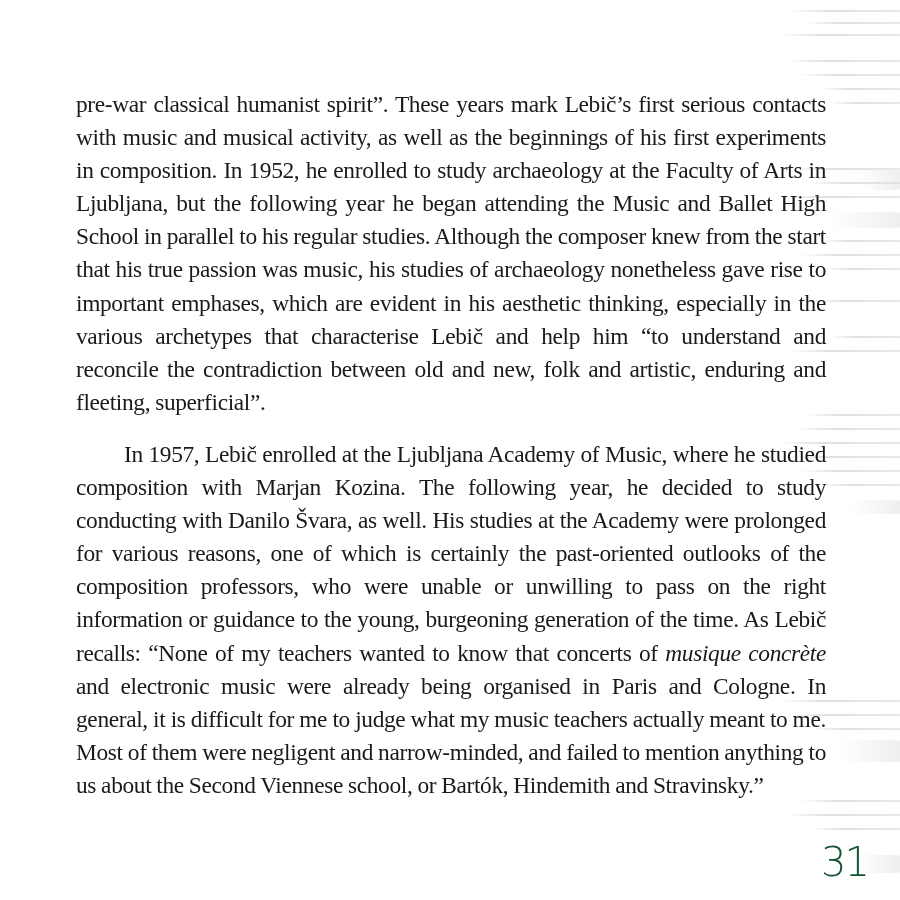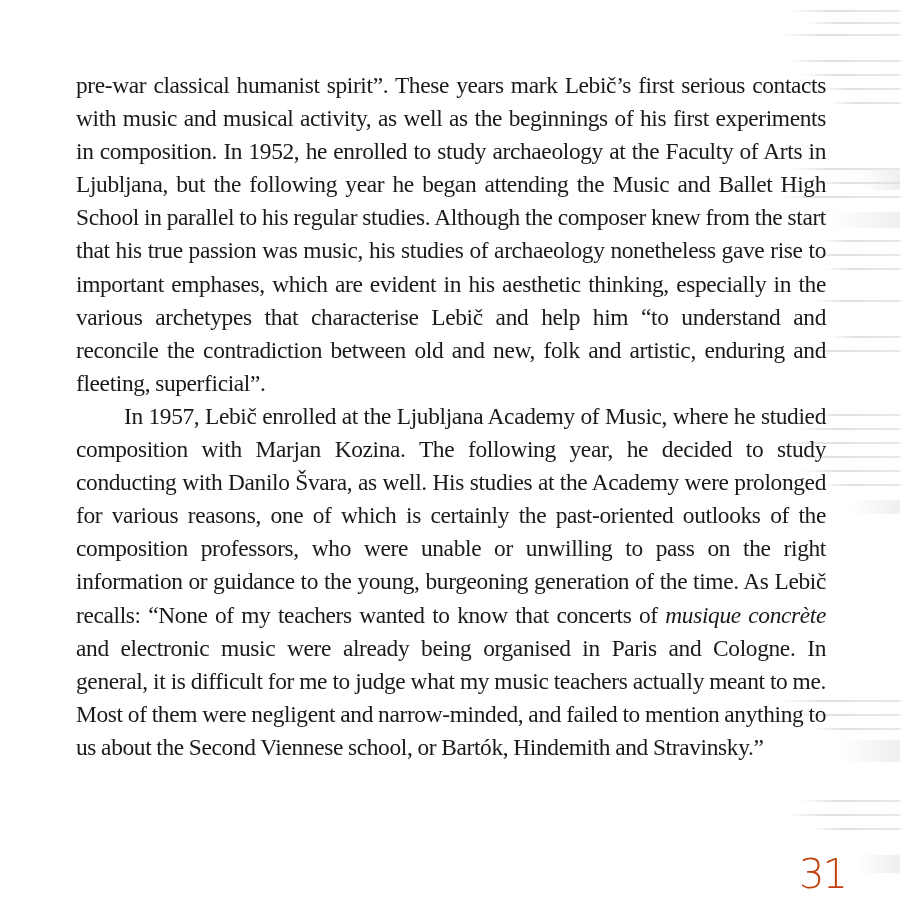--- a/index.html
+++ b/index.html
@@ -50,35 +50,35 @@
       text-align: justify;
       letter-spacing: -0.35px;
       word-spacing: -0.5px;
       hyphens: none;
     }
     .text-block p.indent {
       text-indent: 48px;
     }
     .text-block .line-last {
       text-align-last: left;
+      margin-top: 19px;
     }
     em {
     }
     .page-number {
       position: absolute;
-      right: 54px;
+      right: 32px;
       top: 838px;
       font-family: "DejaVu Sans", sans-serif;
       font-weight: 200;
       font-size: 40px;
       line-height: 48px;
-      color: #c2410c;
+      color: #14532d;
       z-index: 1;
       letter-spacing: -2px;
-      margin-top: 12px;
     }
   </style>
 </head>
 <body>
 
 <div class="staff-decor">
   <div class="line" style="top:10px;width:110px"></div>
   <div class="line" style="top:22px;width:95px"></div>
   <div class="line" style="top:34px;width:120px"></div>
   <div class="line" style="top:60px;width:115px"></div>

